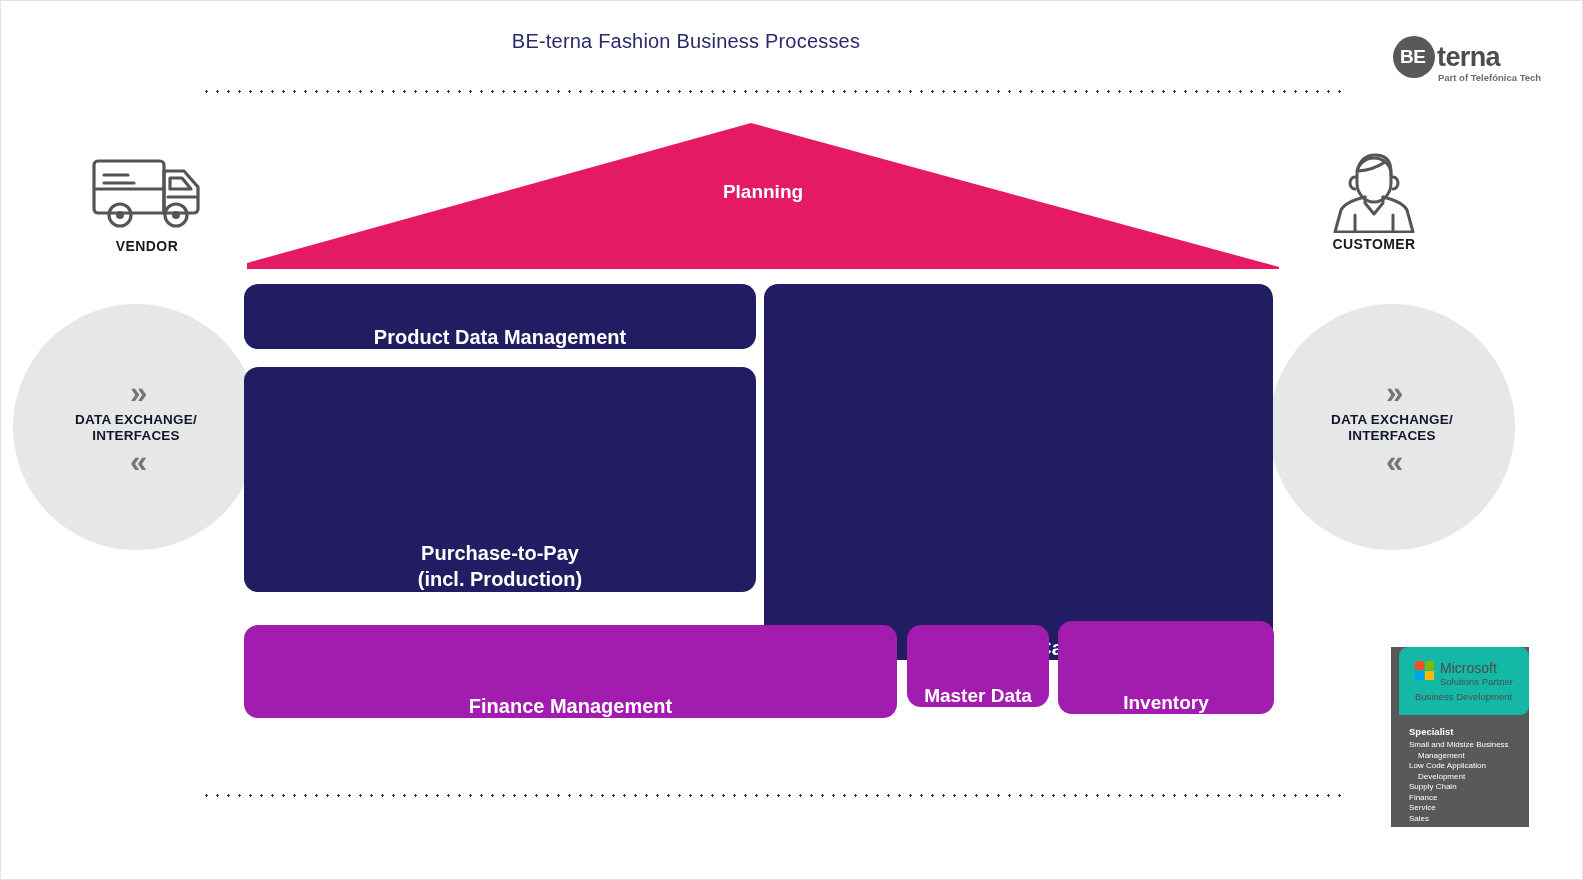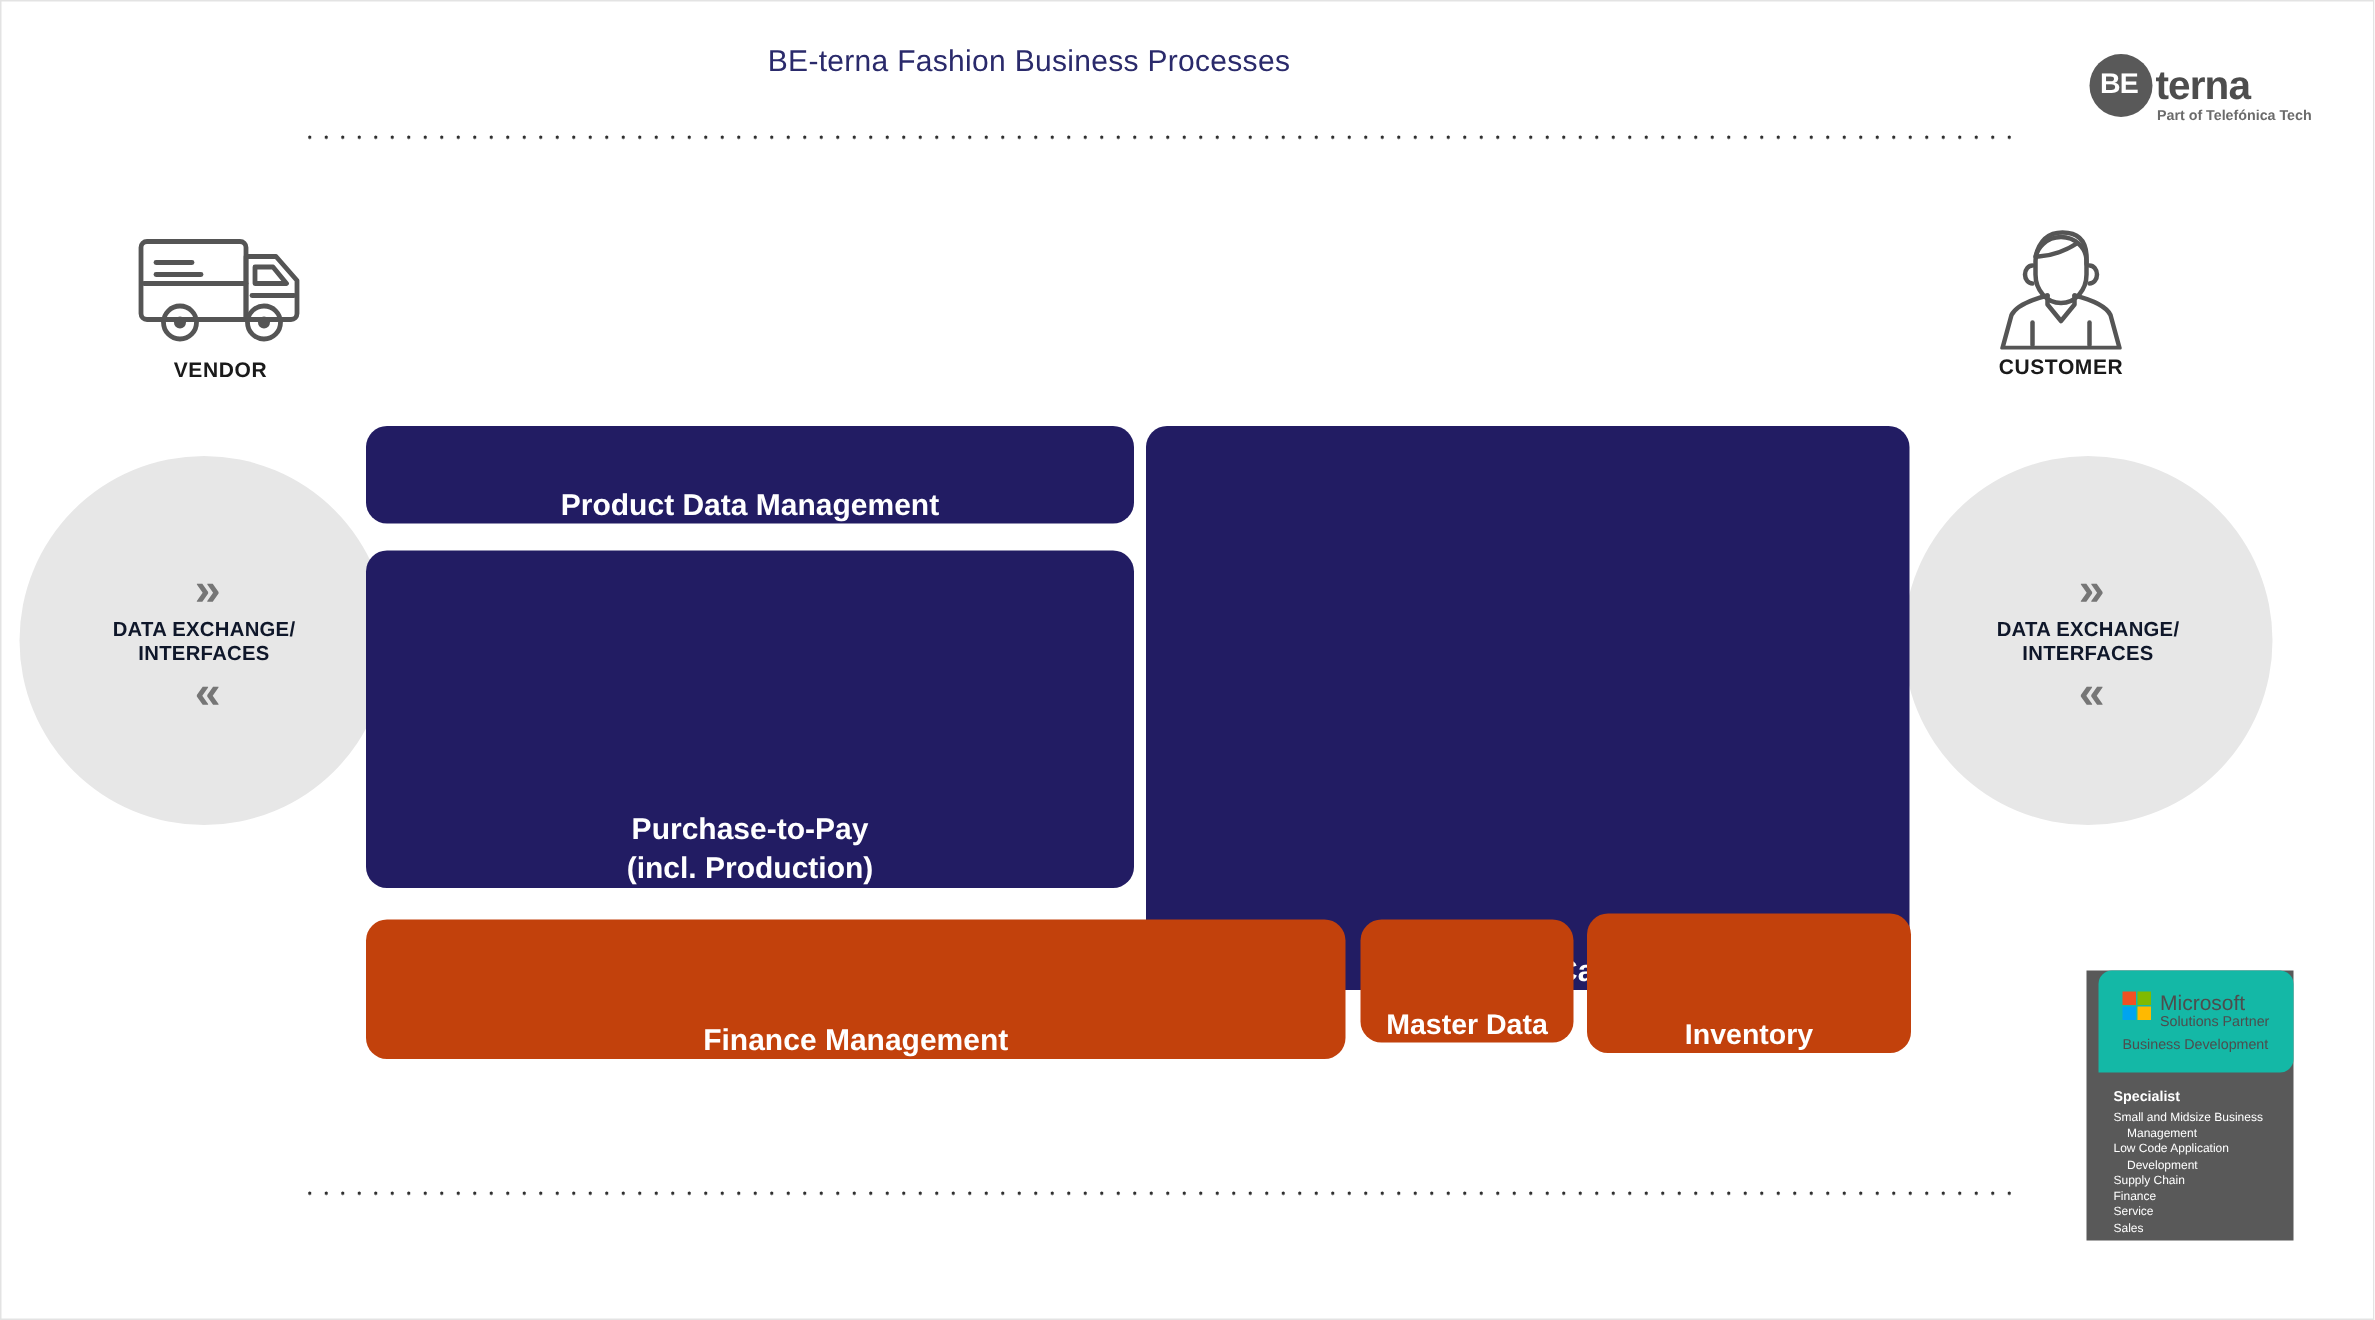--- a/index.html
+++ b/index.html
@@ -159,21 +159,21 @@
     position: absolute;
     display: flex;
     align-items: flex-end;
     justify-content: center;
     text-align: center;
     color: #ffffff;
     font-weight: bold;
     box-sizing: border-box;
   }
   .box.navy { background: #221c63; border-radius: 14px; }
-  .box.gray { background: #c2410c; border-radius: 14px; }
+  .box.gray { background: #a21caf; border-radius: 14px; margin-top: 12px; }
 
   .box-pdm  { left: 243px;  top: 283px; width: 512px; height: 65px;  font-size: 20px; }
   .box-p2p  { left: 243px;  top: 366px; width: 512px; height: 225px; font-size: 20px; line-height: 26px; }
   .box-o2c  { left: 763px;  top: 283px; width: 509px; height: 376px; font-size: 20px; }
   .box-fin  { left: 243px;  top: 612px; width: 653px; height: 93px;  font-size: 20px; }
   .box-md   { left: 906px;  top: 612px; width: 142px; height: 82px;  font-size: 19px; }
   .box-inv  { left: 1057px; top: 608px; width: 216px; height: 93px;  font-size: 19px; }
 
   
   .ms-badge {
@@ -313,20 +313,26 @@
 
   <div class="dx-circle right">
     <div class="dx-chev">»</div>
     <div class="dx-label">
       <div>DATA EXCHANGE/</div>
       <div>INTERFACES</div>
     </div>
     <div class="dx-chev">«</div>
   </div>
 
+  <div class="roof">
+    <svg width="1038" height="148" viewBox="0 0 1038 148" style="position:absolute;left:0;top:0;">
+      <polygon points="507,0 1035,144 1035,146 3,146 3,140" fill="#e51a64"></polygon>
+    </svg>
+    <div class="roof-label">Planning</div>
+  </div>
 
   <div class="box navy box-pdm">
     <span>Product Data Management</span>
   </div>
 
   <div class="box navy box-p2p">
     <div>
       <div>Purchase-to-Pay</div>
       <div>(incl. Production)</div>
     </div>

